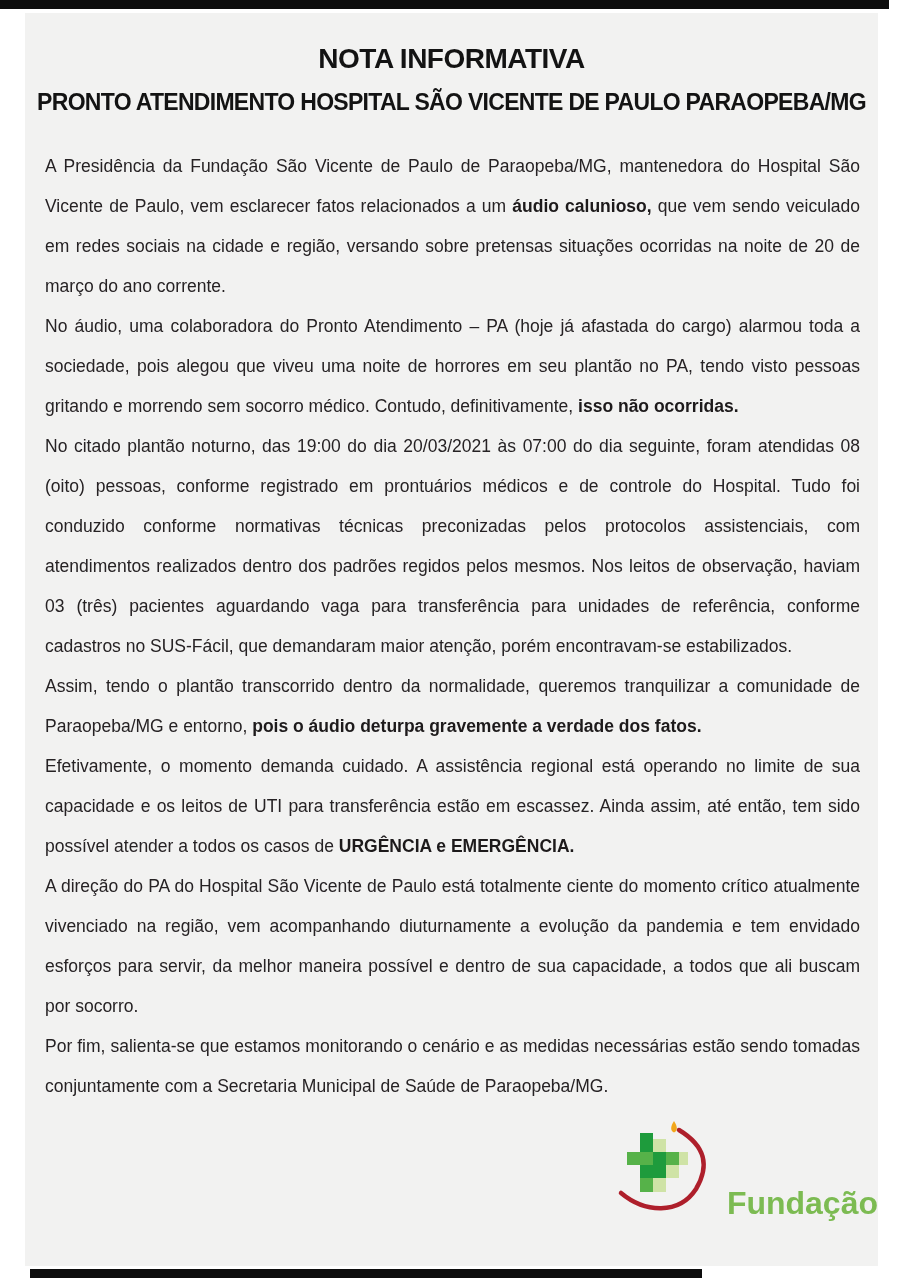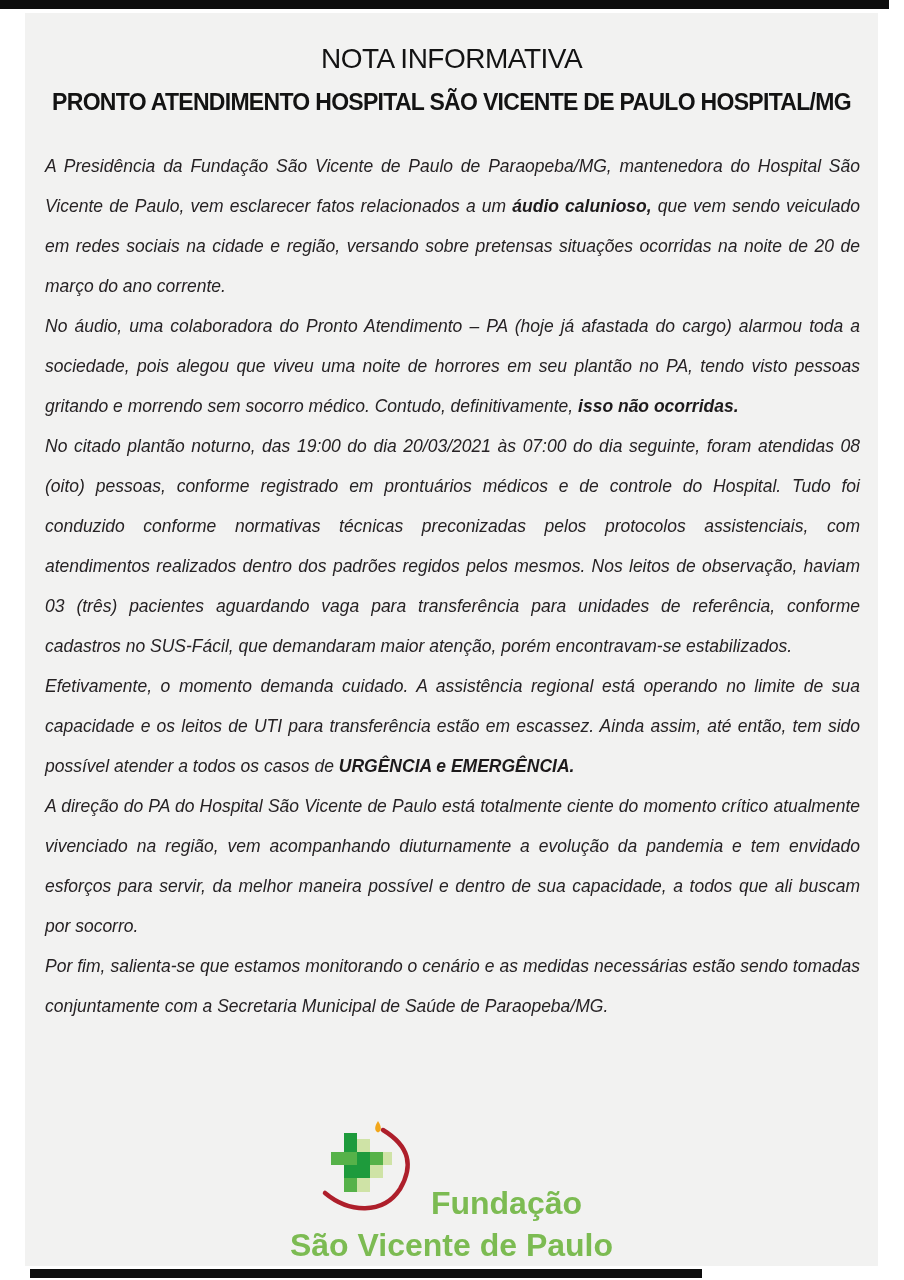--- a/index.html
+++ b/index.html
@@ -13,61 +13,62 @@
   }
   .bottom-bar{
     position:absolute;left:30px;top:1269px;width:672px;height:9px;background:#0d0d0d;
   }
   .sheet{
     position:absolute;left:25px;top:13px;width:853px;height:1253px;
     background:#f2f2f1;
   }
   .doc-title{
     margin:30px 0 0 0;text-align:center;
-    font-size:28px;font-weight:normal;color:#131313;letter-spacing:-0.5px;
+    font-size:28px;font-weight:bold;color:#131313;letter-spacing:-0.5px;
   }
   .doc-subtitle{
     margin:14px 6px 0 6px;text-align:center;
     font-size:23px;font-weight:bold;color:#131313;letter-spacing:-0.7px;
   }
   .doc-body{
     margin:30px 18px 0 20px;
     font-size:17.5px;line-height:40px;color:#262224;
     text-align:justify;
   }
-  .doc-body p{margin:0;padding:0;font-style:italic;}
+  .doc-body p{margin:0;padding:0;}
   .doc-body b{font-weight:bold;color:#1d1a1b;}
   .logo{
     position:absolute;left:0;top:1108px;width:853px;
-    display:flex;flex-direction:column;align-items:center;
+    display:flex;flex-direction:column;align-items:flex-end;
   }
   .logo-inner{width:auto;display:flex;flex-direction:column;align-items:center;}
   .logo-top{display:flex;align-items:flex-end;}
   .logo-mark{width:104px;height:100px;display:block;}
   .logo-line1{
     font-size:32px;font-weight:bold;letter-spacing:0px;
     margin-left:6px;margin-bottom:2px;line-height:1;
   }
   .logo-line2{
     font-size:32px;font-weight:bold;line-height:1;margin-top:8px;
   }
 </style>
 </head>
 <body>
 
 <div class="top-bar"></div>
 
 <div class="sheet">
   <h1 class="doc-title">NOTA INFORMATIVA</h1>
-  <h2 class="doc-subtitle">PRONTO ATENDIMENTO HOSPITAL SÃO VICENTE DE PAULO HOSPITAL/MG</h2>
+  <h2 class="doc-subtitle">PRONTO ATENDIMENTO HOSPITAL SÃO VICENTE DE PAULO PARAOPEBA/MG</h2>
 
   <div class="doc-body">
       <p><span>A Presidência da Fundação São Vicente de Paulo de Paraopeba/MG, mantenedora do Hospital São Vicente de Paulo, vem esclarecer fatos relacionados a um </span><b>áudio calunioso,</b><span> que vem sendo veiculado em redes sociais na cidade e região, versando sobre pretensas situações ocorridas na noite de 20 de março do ano corrente.</span></p>
       <p><span>No áudio, uma colaboradora do Pronto Atendimento – PA (hoje já afastada do cargo) alarmou toda a sociedade, pois alegou que viveu uma noite de horrores em seu plantão no PA, tendo visto pessoas gritando e morrendo sem socorro médico. Contudo, definitivamente, </span><b>isso não ocorridas.</b></p>
       <p><span>No citado plantão noturno, das 19:00 do dia 20/03/2021 às 07:00 do dia seguinte, foram atendidas 08 (oito) pessoas, conforme registrado em prontuários médicos e de controle do Hospital. Tudo foi conduzido conforme normativas técnicas preconizadas pelos protocolos assistenciais, com atendimentos realizados dentro dos padrões regidos pelos mesmos. Nos leitos de observação, haviam 03 (três) pacientes aguardando vaga para transferência para unidades de referência, conforme cadastros no SUS-Fácil, que demandaram maior atenção, porém encontravam-se estabilizados.</span></p>
+      <p><span>Assim, tendo o plantão transcorrido dentro da normalidade, queremos tranquilizar a comunidade de Paraopeba/MG e entorno, </span><b>pois o áudio deturpa gravemente a verdade dos fatos.</b></p>
       <p><span>Efetivamente, o momento demanda cuidado. A assistência regional está operando no limite de sua capacidade e os leitos de UTI para transferência estão em escassez. Ainda assim, até então, tem sido possível atender a todos os casos de </span><b>URGÊNCIA e EMERGÊNCIA.</b></p>
       <p><span>A direção do PA do Hospital São Vicente de Paulo está totalmente ciente do momento crítico atualmente vivenciado na região, vem acompanhando diuturnamente a evolução da pandemia e tem envidado esforços para servir, da melhor maneira possível e dentro de sua capacidade, a todos que ali buscam por socorro.</span></p>
       <p><span>Por fim, salienta-se que estamos monitorando o cenário e as medidas necessárias estão sendo tomadas conjuntamente com a Secretaria Municipal de Saúde de Paraopeba/MG.</span></p>
     </div>
 
   <div class="logo">
     <div class="logo-inner">
       <div class="logo-top">
         <svg class="logo-mark" viewBox="0 0 104 100" xmlns="http://www.w3.org/2000/svg">
 
@@ -82,18 +83,17 @@
           <rect x="49" y="44" width="13" height="13" fill="#cfe3a6"></rect>
           <rect x="23" y="57" width="13" height="14" fill="#56b249"></rect>
           <rect x="36" y="57" width="13" height="14" fill="#cfe3a6"></rect>
 
           <path d="M 4 72 C 28 92, 62 94, 79 68 C 92 46, 90 26, 62 9" fill="none" stroke-width="4.5" stroke-linecap="round" stroke="#ae1f2b"></path>
 
           <path d="M 57 0 C 53.5 5.5, 53 9.5, 57 11.5 C 61 9.5, 60.5 5.5, 57 0 Z" fill="#f2a71b"></path>
         </svg>
         <span class="logo-line1" style="color: rgb(124, 187, 82);">Fundação</span>
       </div>
-      <div class="logo-line2" style="color: rgb(124, 187, 82);">São Vicente de Paulo</div>
     </div>
   </div>
 </div>
 
 <div class="bottom-bar"></div>
 
 </body></html>

